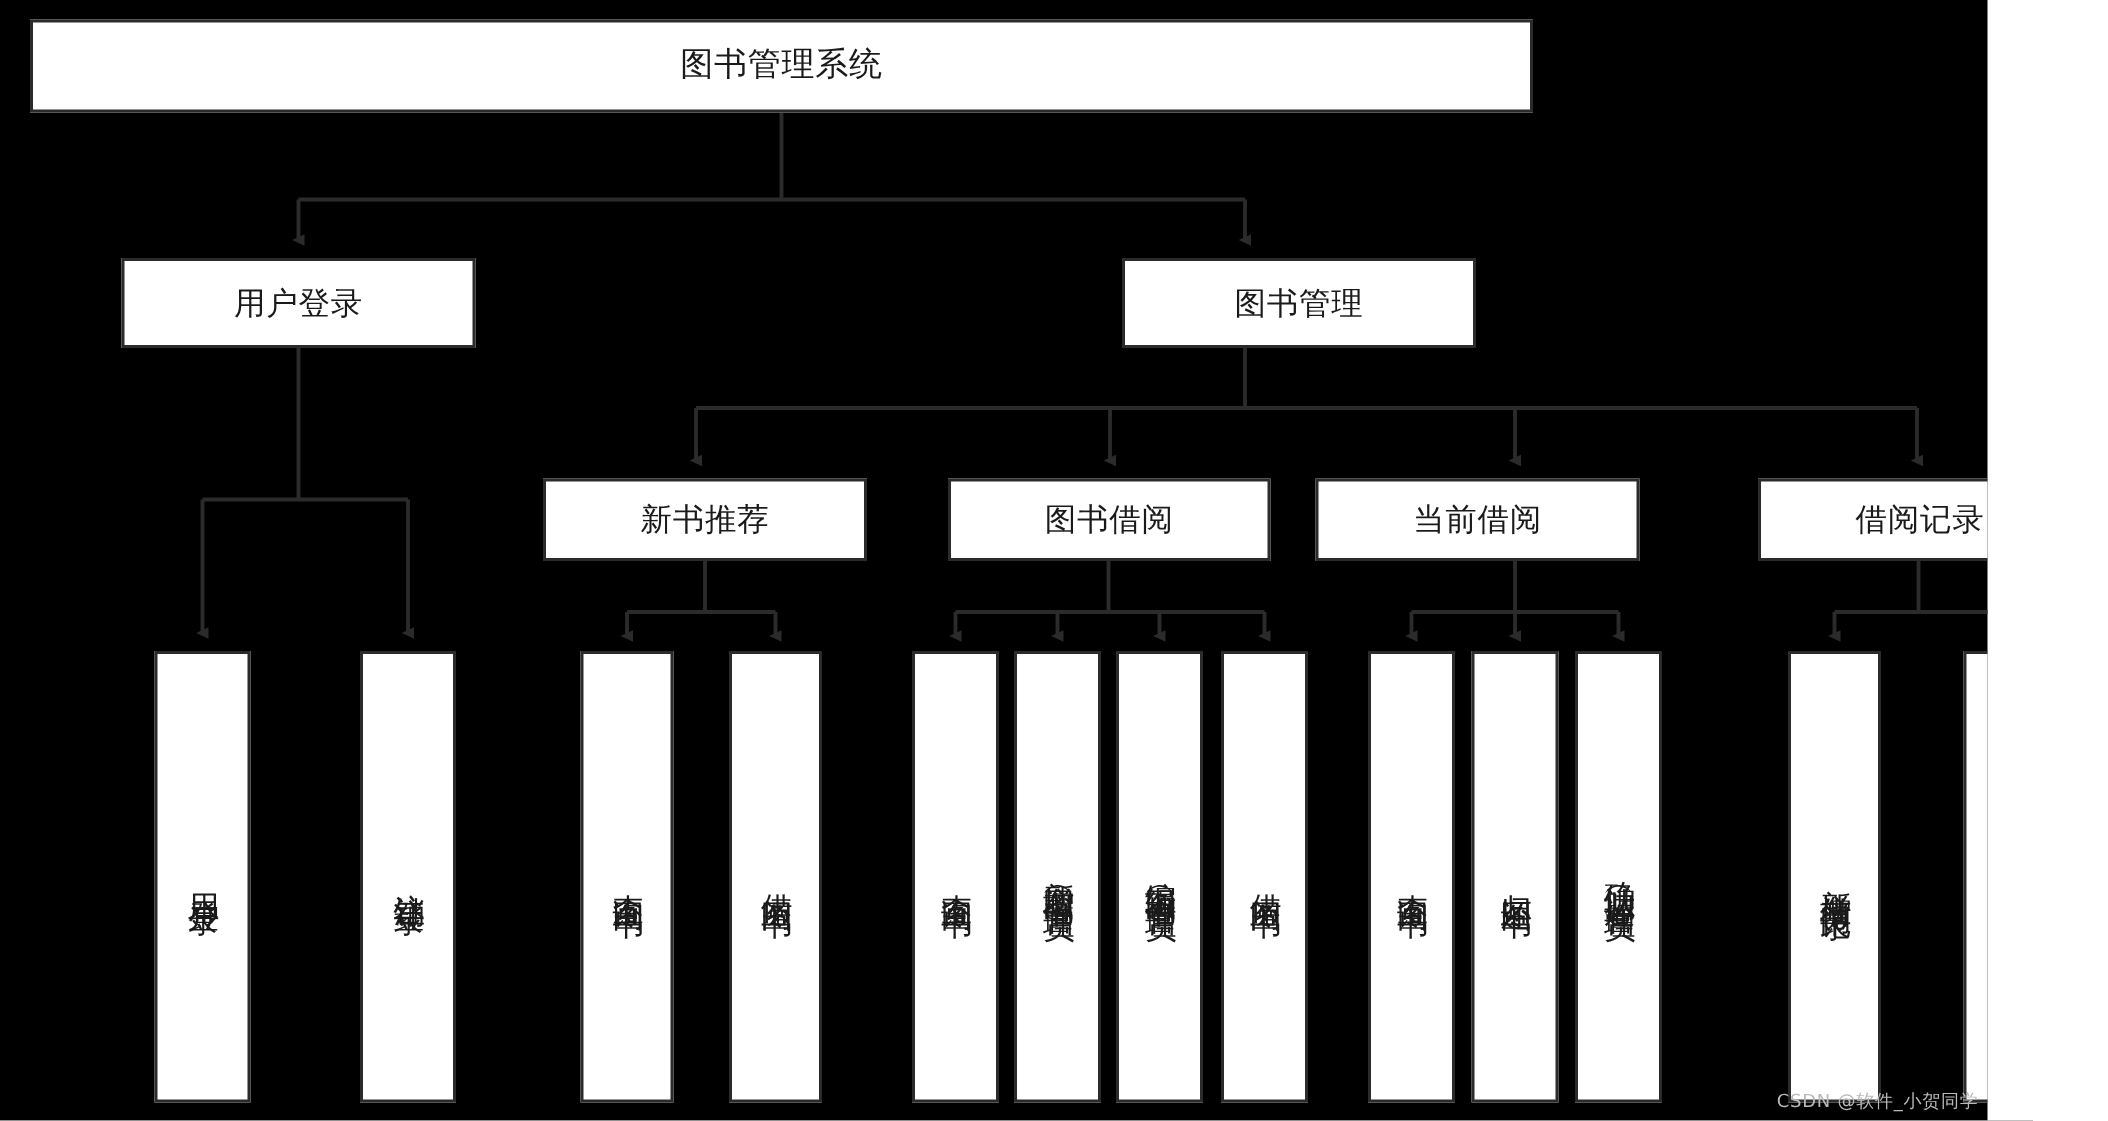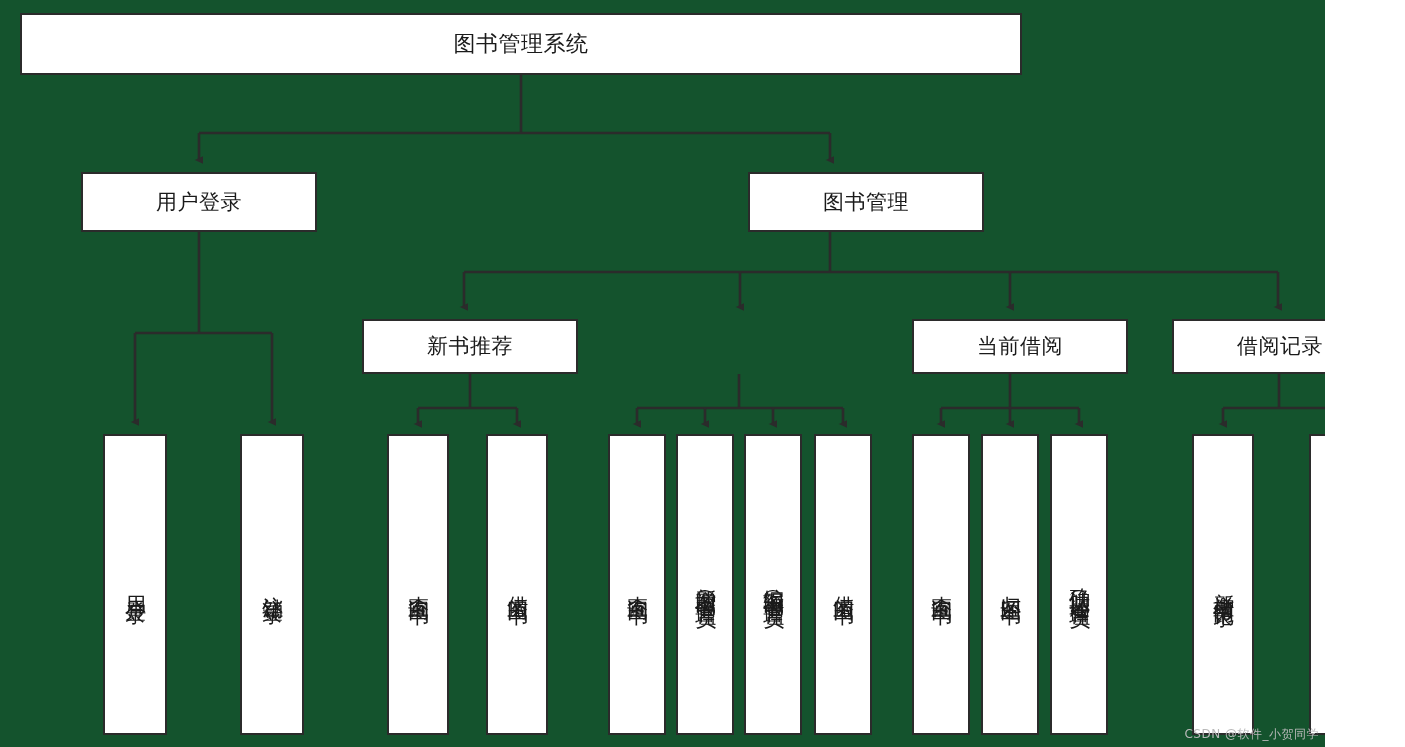--- a/index.html
+++ b/index.html
@@ -8,21 +8,21 @@
     padding: 0;
     background: #ffffff;
   }
   body {
     font-family: "DejaVu Sans", "Liberation Sans", sans-serif;
   }
   #diagram-root {
     position: relative;
     width: 1325px;
     height: 747px;
-    background: #14532d;
+    background: #000000;
     overflow: hidden;
   }
   #edge-layer {
     position: absolute;
     left: 0;
     top: 0;
     width: 1405px;
     height: 747px;
     pointer-events: none;
   }
@@ -139,21 +139,24 @@
   <div class="node horiz" style="left:81px; top:172px; width:236px; height:60px;">
     <span class="node-label">用户登录</span>
   </div>
   <div class="node horiz" style="left:712px; top:172px; width:236px; height:60px;margin-left:36px;">
     <span class="node-label">图书管理</span>
   </div>
 
   <div class="node horiz" style="left:362px; top:319px; width:216px; height:55px;">
     <span class="node-label">新书推荐</span>
   </div>
-  <div class="node horiz" style="left:912px; top:319px; width:216px; height:55px;">
+  <div class="node horiz" style="left:632px; top:319px; width:215px; height:55px;">
+    <span class="node-label">图书借阅</span>
+  </div>
+  <div class="node horiz" style="left:877px; top:319px; width:216px; height:55px;">
     <span class="node-label">当前借阅</span>
   </div>
   <div class="node horiz" style="left:1172px; top:319px; width:216px; height:55px;">
     <span class="node-label">借阅记录</span>
   </div>
 
   <div class="node vert" style="left:103px; top:434px; width:64px; height:301px;">
     <span class="node-label">用户登录</span>
   </div>
   <div class="node vert" style="left:240px; top:434px; width:64px; height:301px;">

